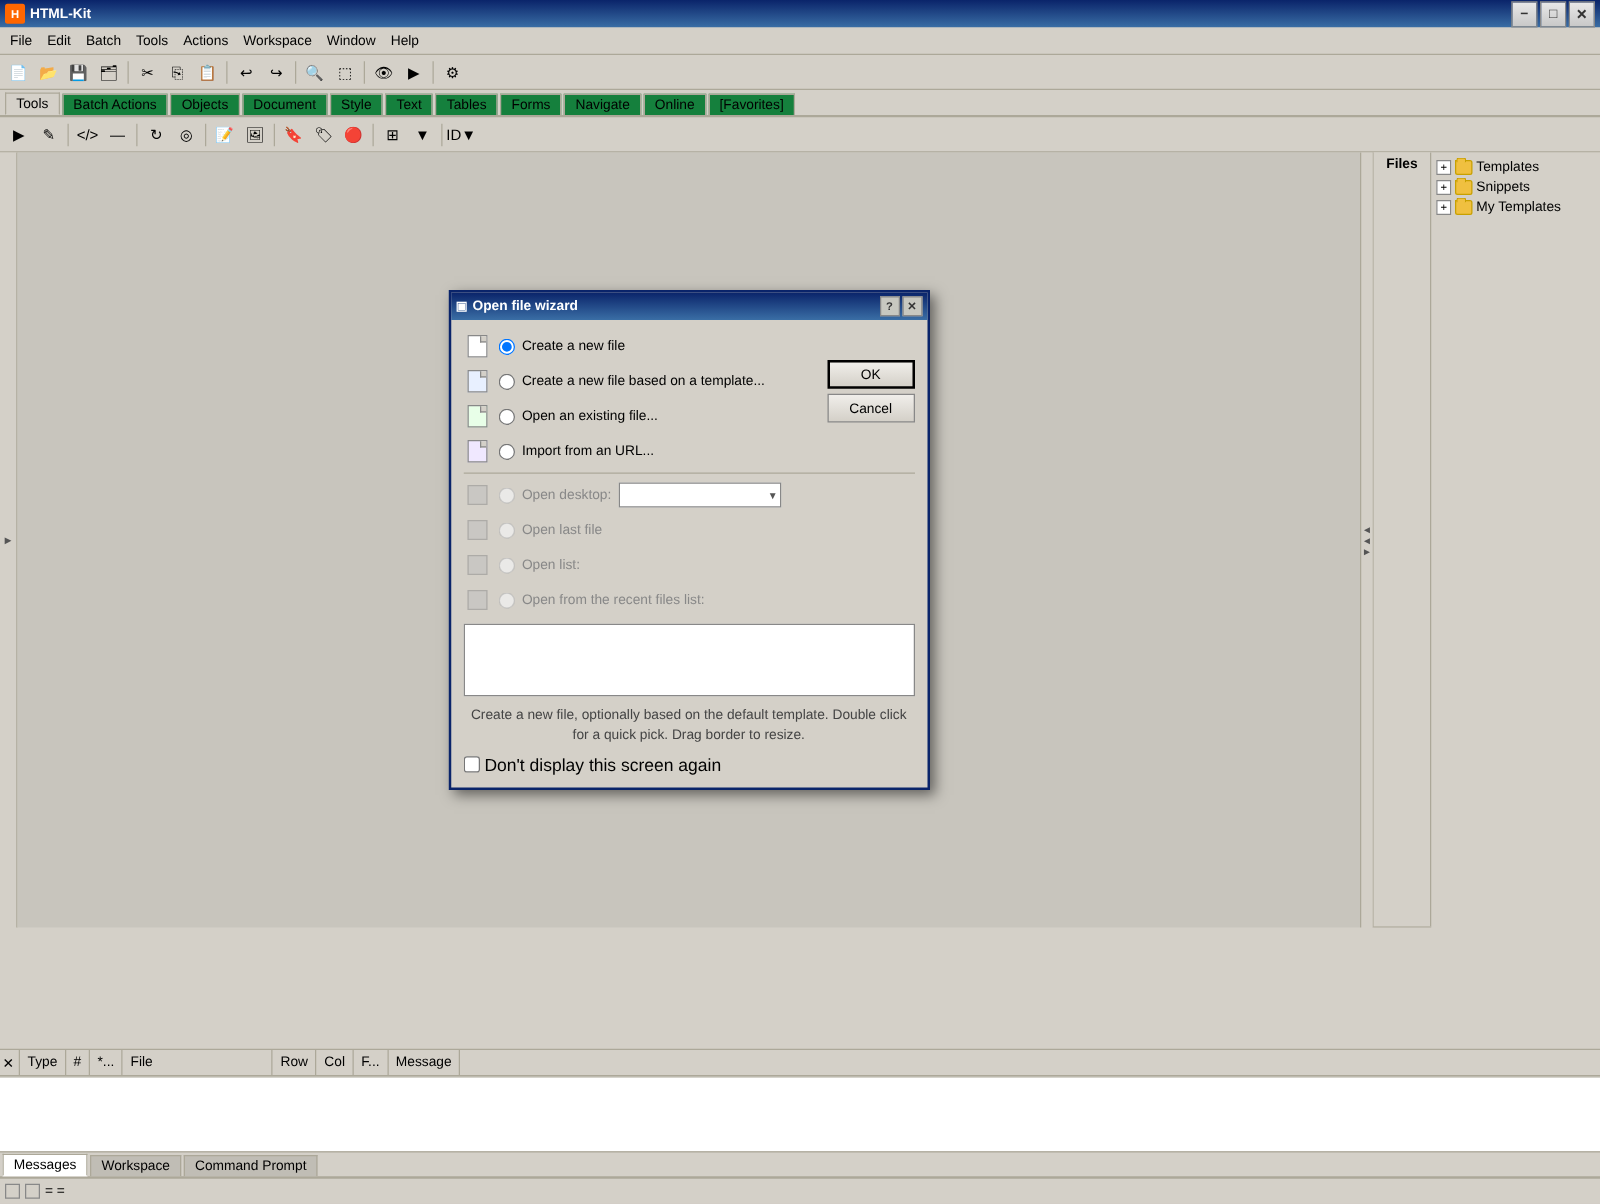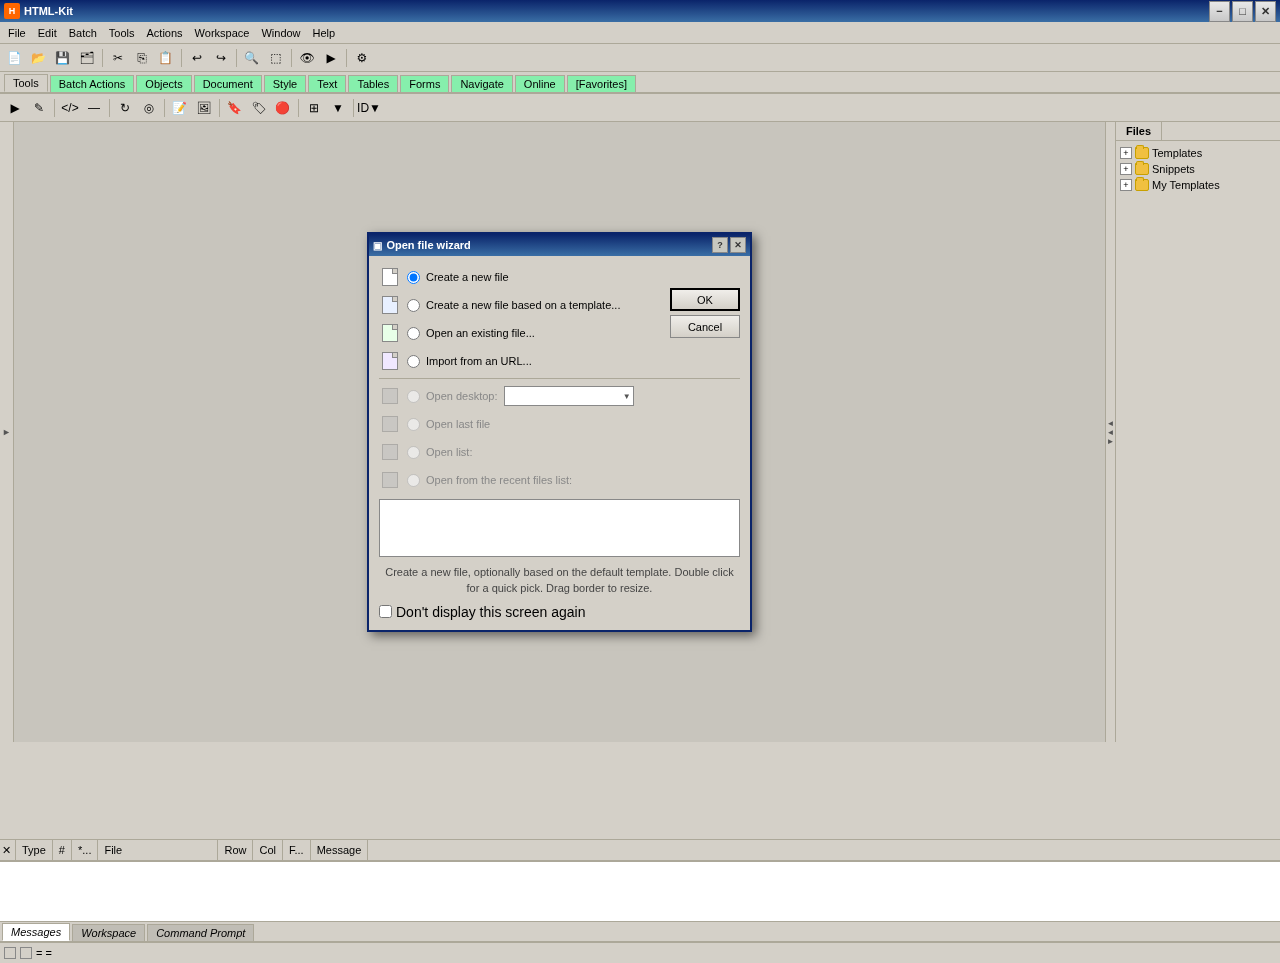--- a/index.html
+++ b/index.html
@@ -114,21 +114,21 @@
       height: 22px;
       display: flex;
       align-items: flex-end;
       border-bottom: 2px solid #aca899;
       padding-left: 4px;
     }
     .tab {
       padding: 2px 8px;
       border: 1px solid #aca899;
       border-bottom: none;
-      background: #86efac;
+      background: #15803d;
       cursor: pointer;
       font-size: 11px;
       color: #000;
       margin-right: 2px;
     }
     .tab.active {
       background: #d4d0c8;
       border-bottom: 1px solid #d4d0c8;
       z-index: 1;
     }
@@ -154,25 +154,24 @@
     
     #center-content {
       flex: 1;
       background: #c8c5bd;
       position: relative;
       overflow: hidden;
     }
 
     
     #right-panel {
-      width: 165px;
+      width: 182px;
       background: #d4d0c8;
       border-left: 1px solid #aca899;
       display: flex;
-      flex-direction: column;
     }
     #right-panel-tabs {
       display: flex;
       border-bottom: 1px solid #aca899;
     }
     .right-tab {
       padding: 3px 10px;
       font-size: 11px;
       border-right: 1px solid #aca899;
       cursor: pointer;
@@ -420,21 +419,20 @@
       background: white;
       border-top: 1px solid #aca899;
     }
     #bottom-tabs {
       height: 20px;
       background: #d4d0c8;
       border-top: 1px solid #aca899;
       display: flex;
       align-items: flex-end;
       padding-left: 2px;
-      font-style: italic;
     }
     .bottom-tab {
       padding: 2px 8px;
       border: 1px solid #aca899;
       border-bottom: none;
       background: #c0bdb5;
       cursor: pointer;
       font-size: 11px;
       margin-right: 2px;
     }

